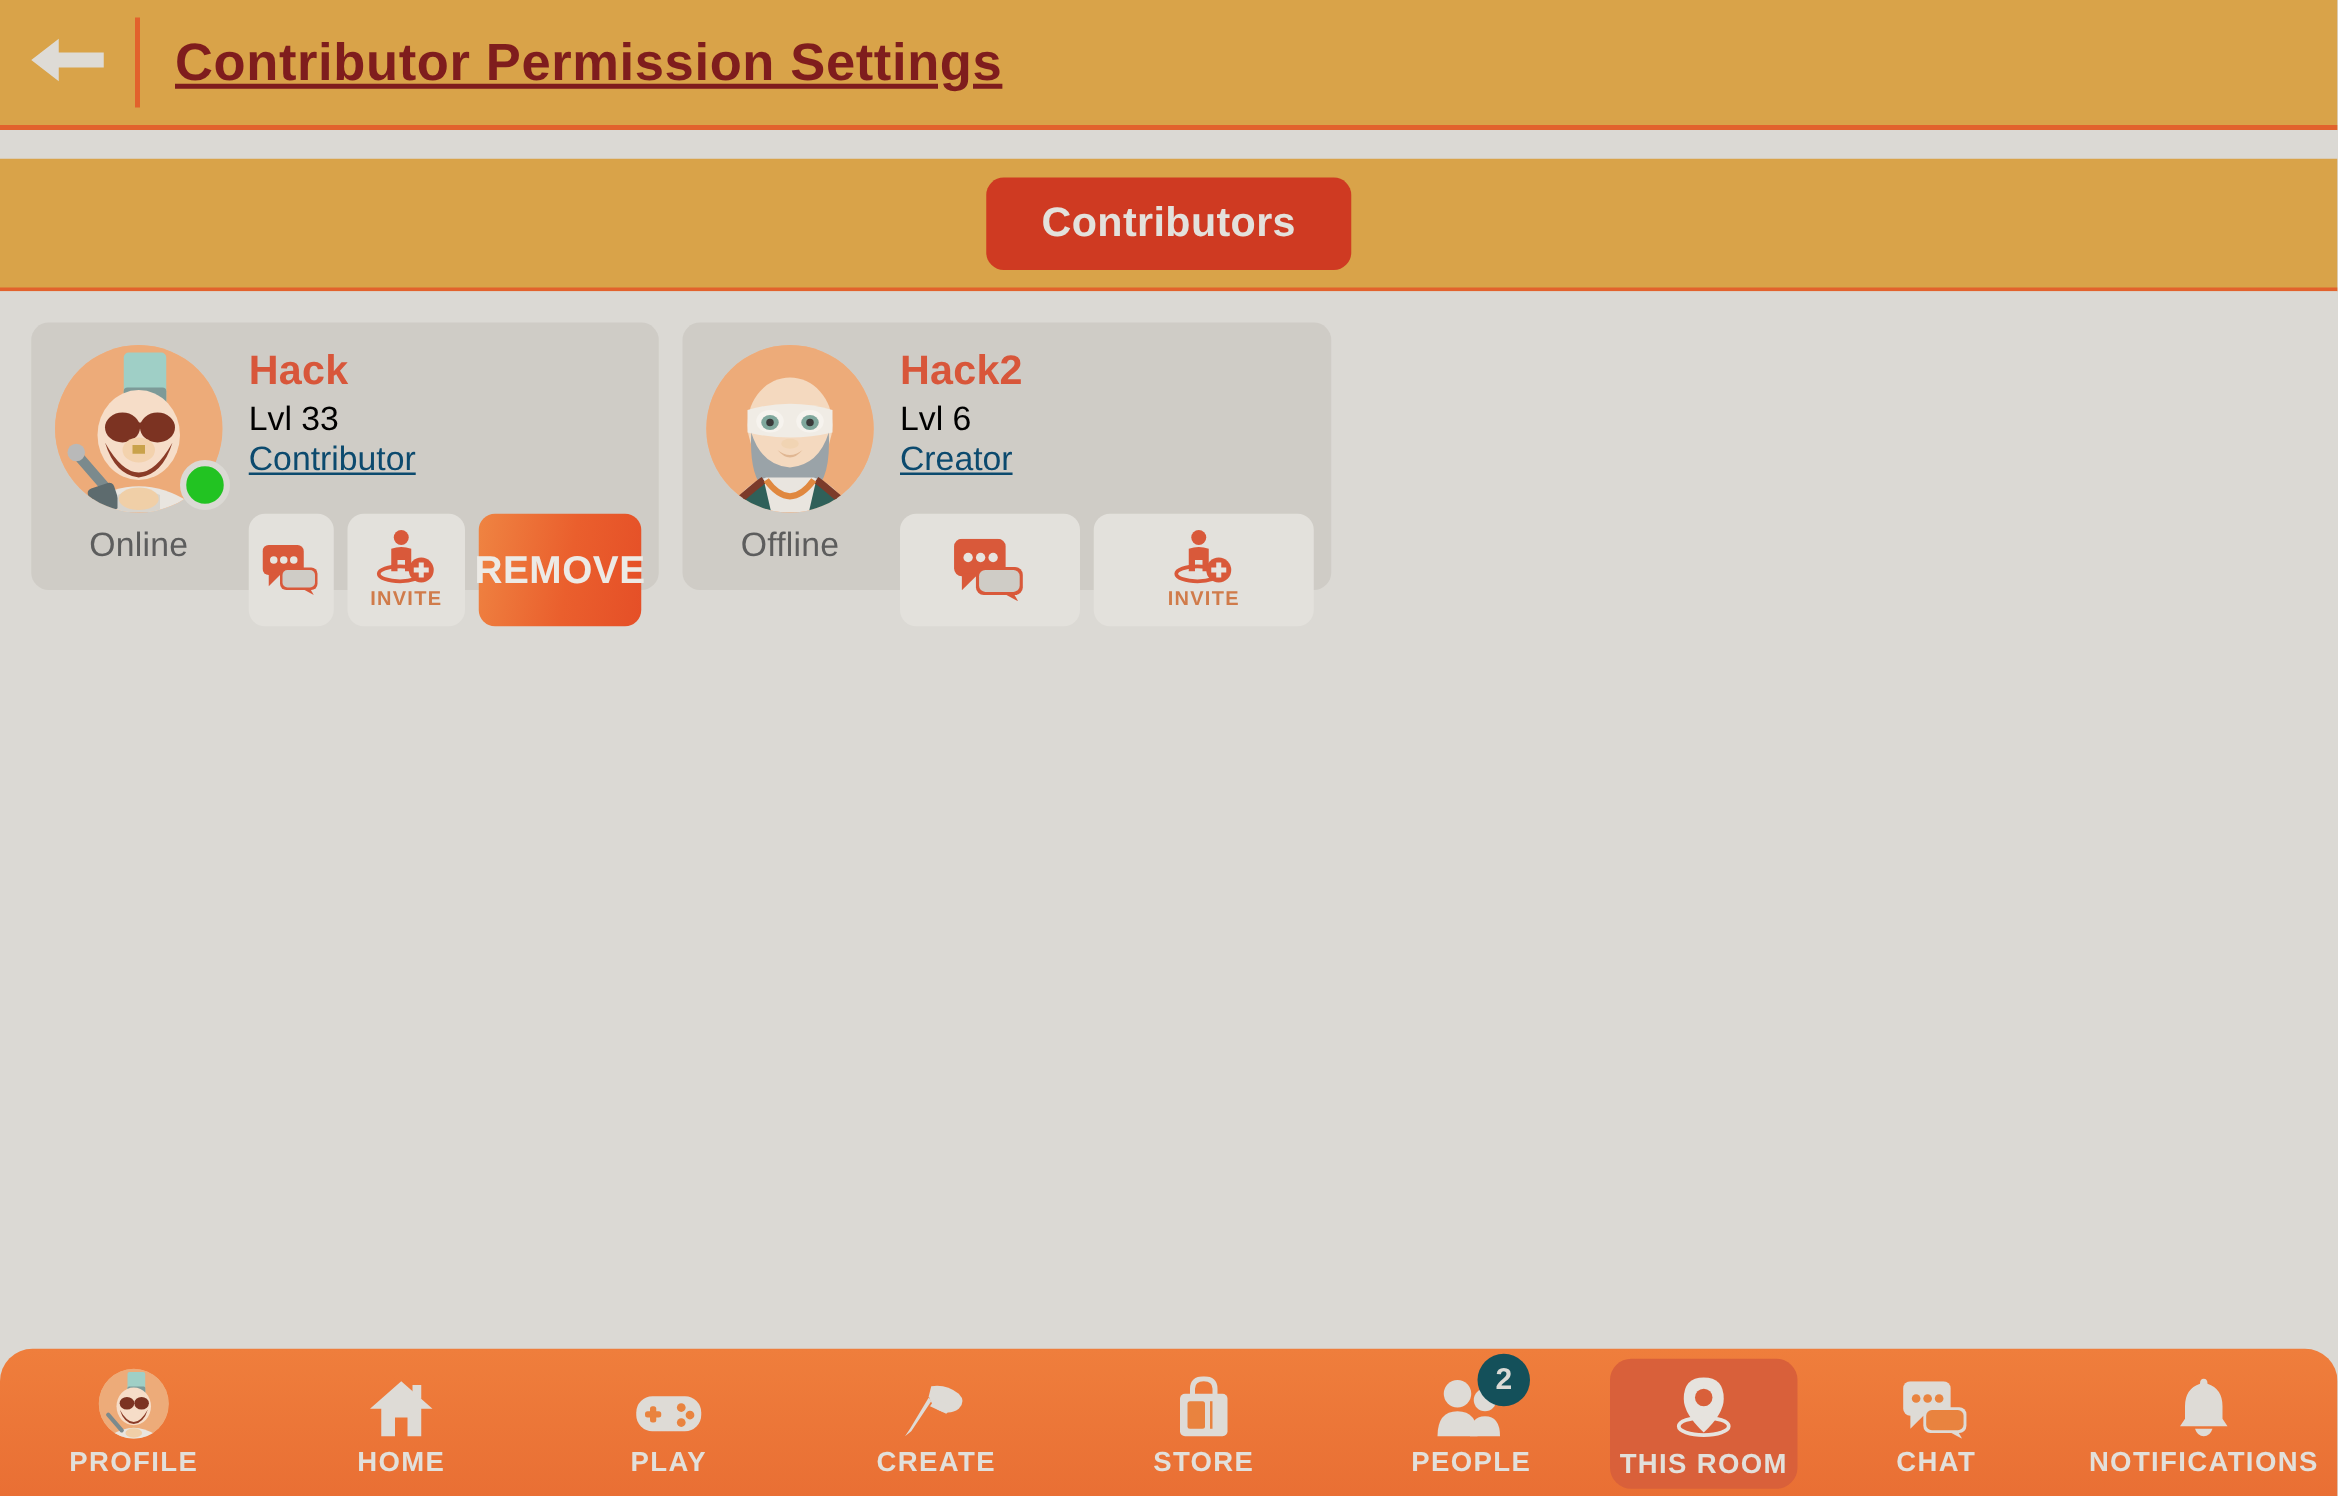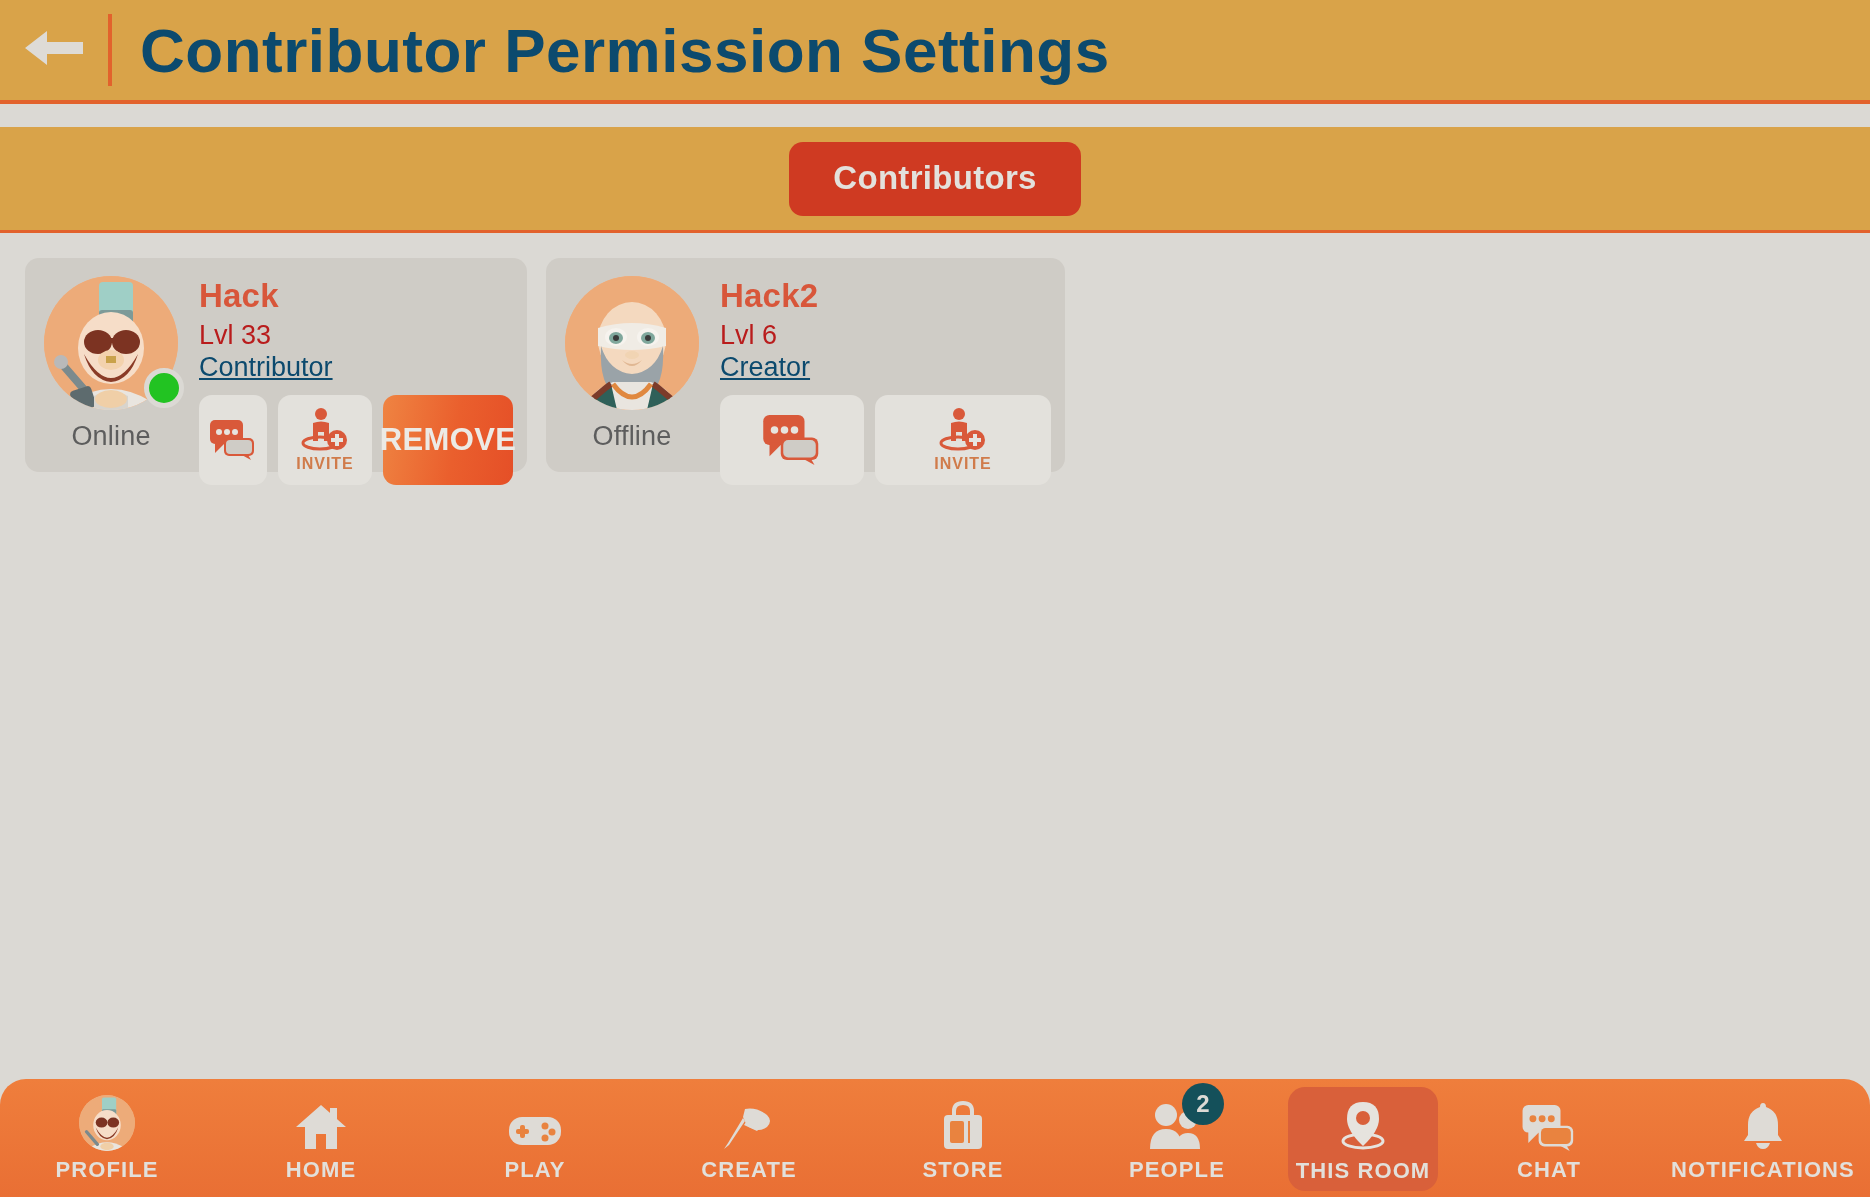--- a/index.html
+++ b/index.html
@@ -31,25 +31,26 @@
     cursor: pointer;
   }
   .back-arrow { display: block; }
   .header-divider {
     width: 4px; height: 72px;
     background: #e2622c;
     flex-shrink: 0;
     margin-right: 28px;
   }
   .header-title {
-    color: #0c4a6e;
-    font-size: 62px;
+    color: #7f1d1d;
+    font-size: 42px;
     font-weight: bold;
     letter-spacing: 0.5px;
     white-space: nowrap;
+    text-decoration: underline;
   }
 
   
   .tabbar {
     height: 106px;
     background: #d9a349;
     border-bottom: 3px solid #e2622c;
     display: flex; align-items: center; justify-content: center;
     flex-shrink: 0;
     position: relative;
@@ -119,34 +120,34 @@
   
   .info-col { margin-left: 14px; padding-top: 8px; }
   .user-name {
     color: #d8563a;
     font-size: 33px;
     font-weight: bold;
     line-height: 1.1;
     letter-spacing: 0.2px;
   }
   .user-level {
-    color: #b91c1c;
+    color: #000000;
     font-size: 27px;
     margin-top: 6px;
     line-height: 1.18;
   }
   .user-role {
     color: #0c4a6e;
     font-size: 27px;
     line-height: 1.18;
     margin-bottom: 4px;
     text-decoration: underline;
   }
 
-  .action-row { display: flex; gap: 11px; margin-top: 11px; }
+  .action-row { display: flex; gap: 11px; margin-top: 27px; }
 
   .icon-btn {
     background: #e3e1dc;
     border-radius: 13px;
     width: 68px; height: 90px;
     display: flex; flex-direction: column;
     align-items: center; justify-content: center;
     cursor: pointer;
     border: none;
     padding: 0;

